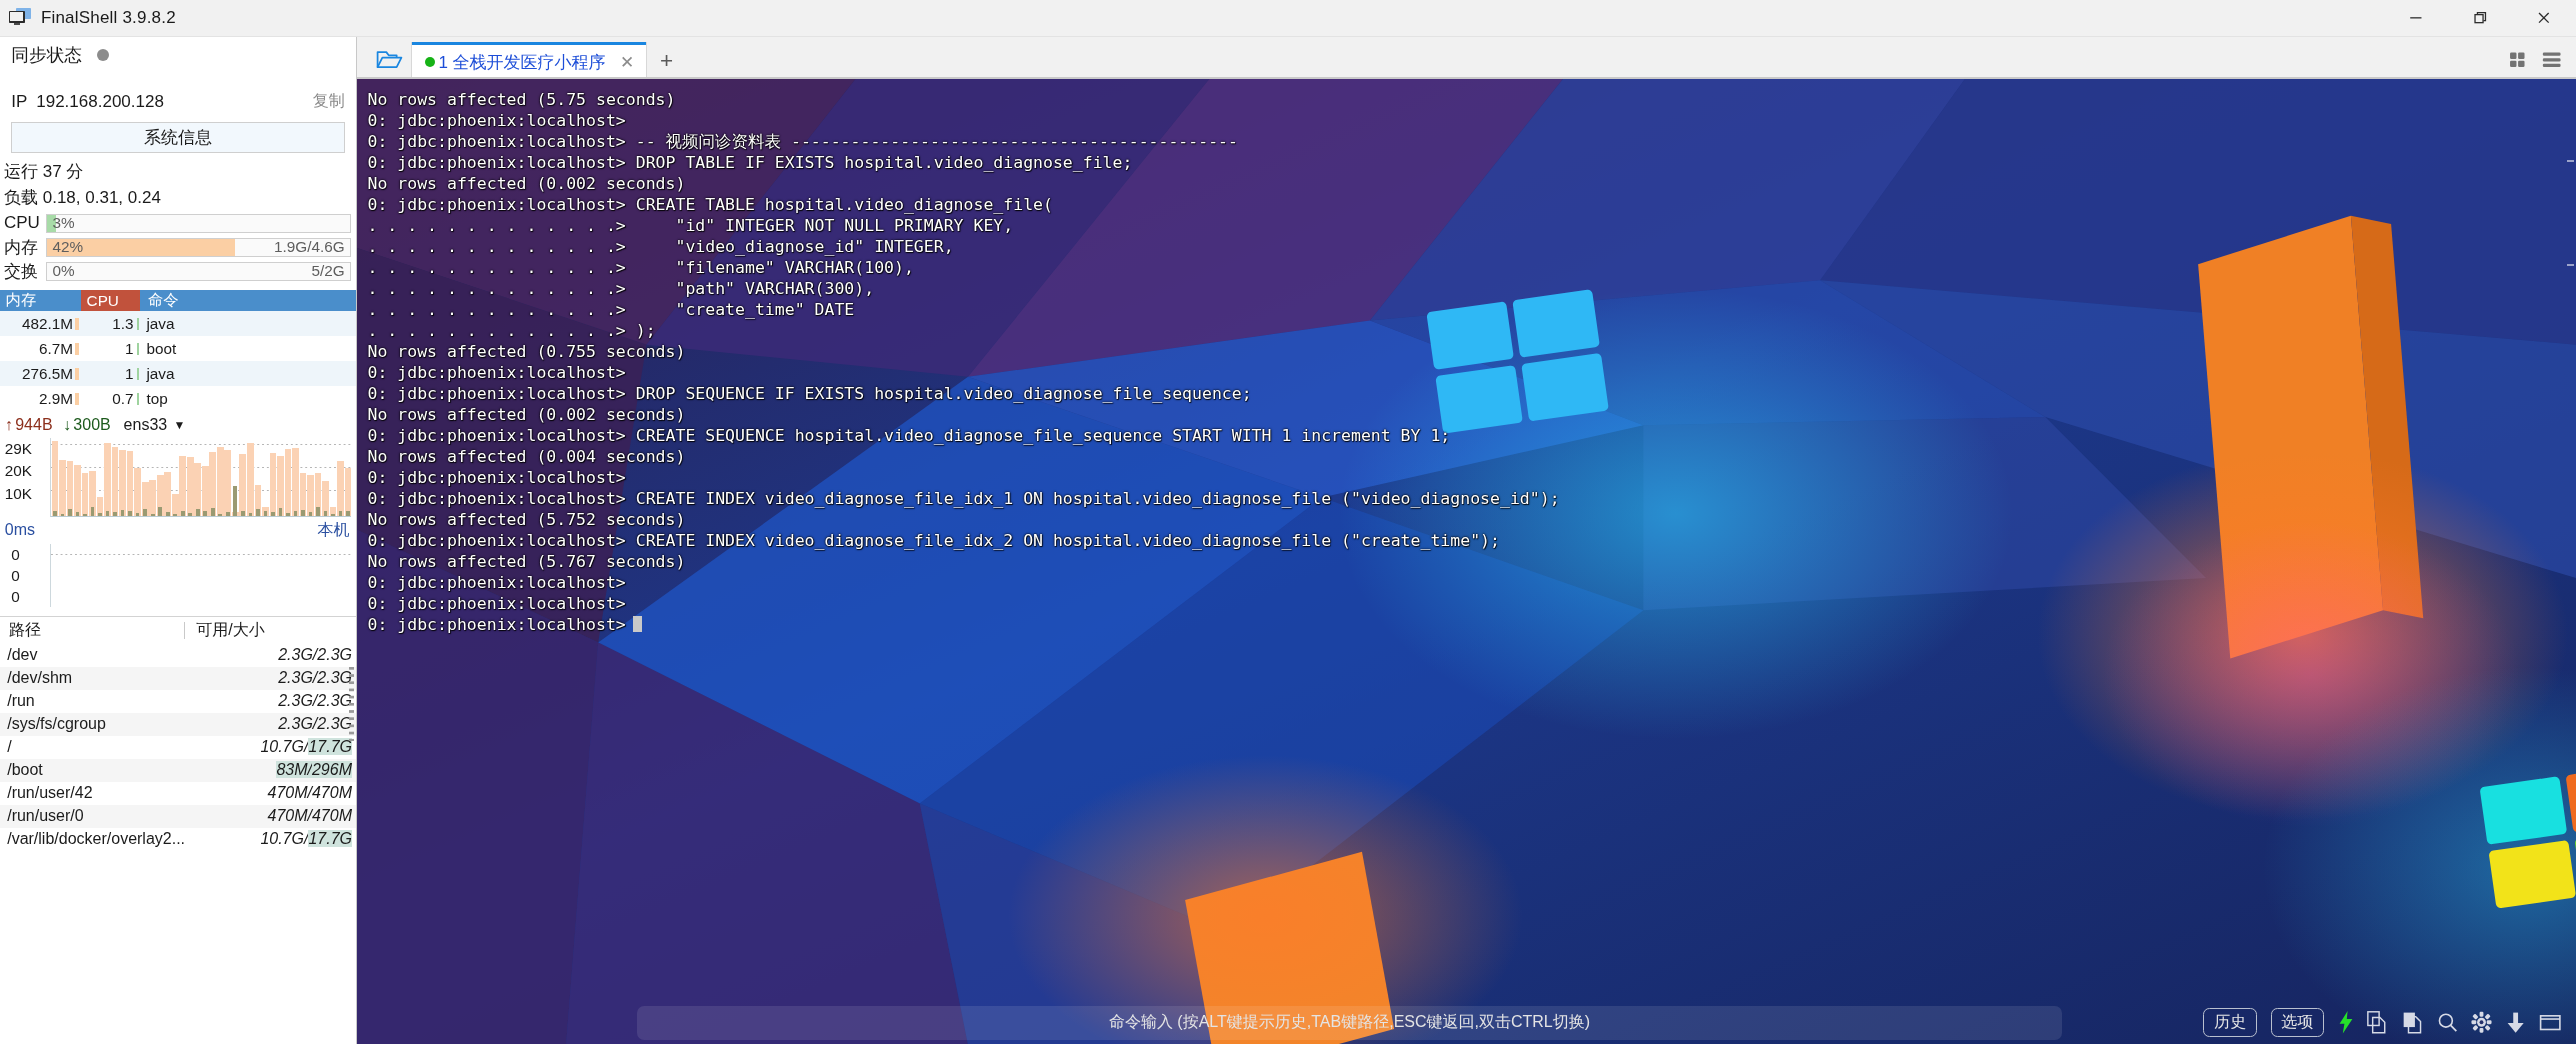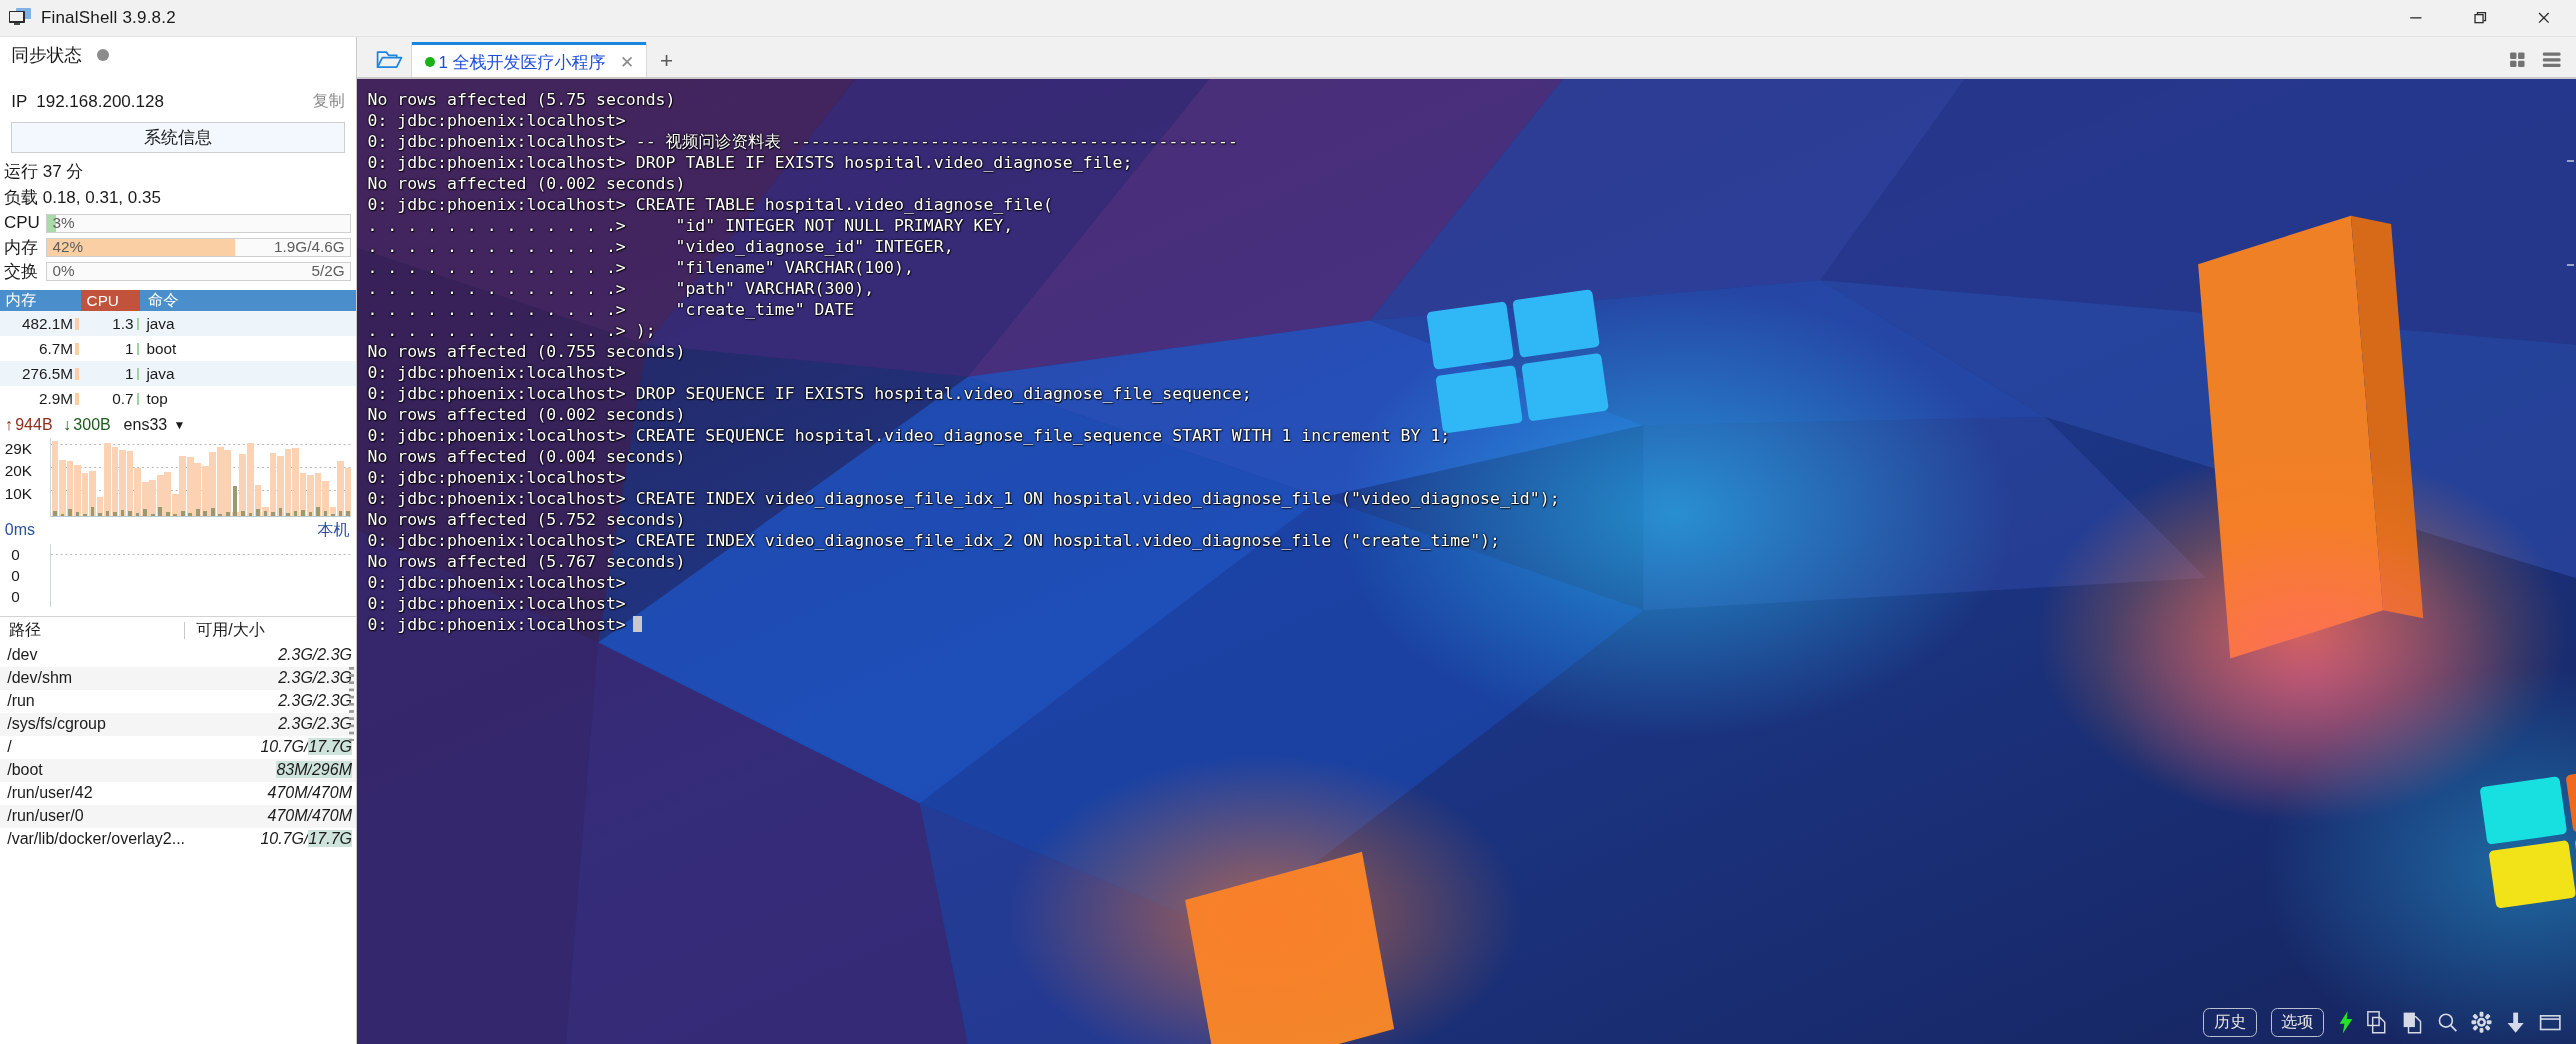--- a/index.html
+++ b/index.html
@@ -225,21 +225,21 @@
         <span class="ip-key">IP</span>
         <span class="ip-val">192.168.200.128</span>
         <span class="ip-copy">复制</span>
       </div>
 
       <div class="sysinfo-wrap">
         <div class="sysinfo-btn">系统信息</div>
       </div>
 
       <div class="sb-row uptime-row">运行 37 分</div>
-      <div class="sb-row load-row">负载 0.18, 0.31, 0.35</div>
+      <div class="sb-row load-row">负载 0.18, 0.31, 0.24</div>
 
       <div class="meter-row">
         <span class="meter-label">CPU</span>
         <div class="meter-bar">
           <div class="meter-fill green" style="width:3%"></div>
           <span class="meter-pct">3%</span>
           <span class="meter-right"></span>
         </div>
       </div>
       <div class="meter-row">
@@ -646,20 +646,23 @@
         </div>
 
         <div class="term-text" id="term-text"><div class="term-line">No rows affected (5.75 seconds)</div><div class="term-line">0: jdbc:phoenix:localhost&gt;</div><div class="term-line">0: jdbc:phoenix:localhost&gt; -- 视频问诊资料表 ---------------------------------------------</div><div class="term-line">0: jdbc:phoenix:localhost&gt; DROP TABLE IF EXISTS hospital.video_diagnose_file;</div><div class="term-line">No rows affected (0.002 seconds)</div><div class="term-line">0: jdbc:phoenix:localhost&gt; CREATE TABLE hospital.video_diagnose_file(</div><div class="term-line">. . . . . . . . . . . . .&gt;     "id" INTEGER NOT NULL PRIMARY KEY,</div><div class="term-line">. . . . . . . . . . . . .&gt;     "video_diagnose_id" INTEGER,</div><div class="term-line">. . . . . . . . . . . . .&gt;     "filename" VARCHAR(100),</div><div class="term-line">. . . . . . . . . . . . .&gt;     "path" VARCHAR(300),</div><div class="term-line">. . . . . . . . . . . . .&gt;     "create_time" DATE</div><div class="term-line">. . . . . . . . . . . . .&gt; );</div><div class="term-line">No rows affected (0.755 seconds)</div><div class="term-line">0: jdbc:phoenix:localhost&gt;</div><div class="term-line">0: jdbc:phoenix:localhost&gt; DROP SEQUENCE IF EXISTS hospital.video_diagnose_file_sequence;</div><div class="term-line">No rows affected (0.002 seconds)</div><div class="term-line">0: jdbc:phoenix:localhost&gt; CREATE SEQUENCE hospital.video_diagnose_file_sequence START WITH 1 increment BY 1;</div><div class="term-line">No rows affected (0.004 seconds)</div><div class="term-line">0: jdbc:phoenix:localhost&gt;</div><div class="term-line">0: jdbc:phoenix:localhost&gt; CREATE INDEX video_diagnose_file_idx_1 ON hospital.video_diagnose_file ("video_diagnose_id");</div><div class="term-line">No rows affected (5.752 seconds)</div><div class="term-line">0: jdbc:phoenix:localhost&gt; CREATE INDEX video_diagnose_file_idx_2 ON hospital.video_diagnose_file ("create_time");</div><div class="term-line">No rows affected (5.767 seconds)</div><div class="term-line">0: jdbc:phoenix:localhost&gt;</div><div class="term-line">0: jdbc:phoenix:localhost&gt;</div><div class="term-line">0: jdbc:phoenix:localhost&gt;<span class="cursor"></span></div></div>
 
         <div class="term-scroll">
           <div class="scroll-tick" style="top:81px"></div>
           <div class="scroll-tick" style="top:185px"></div>
         </div>
 
         <div class="cmdbar">
+          <div class="cmd-input">
+            <span class="cmd-placeholder">命令输入 (按ALT键提示历史,TAB键路径,ESC键返回,双击CTRL切换)</span>
+          </div>
           <div class="cmd-right">
             <span class="pill">历史</span>
             <span class="pill">选项</span>
             <span class="cicon bolt">
               <svg width="16" height="22.5" viewBox="0 0 20 28">
                   <polygon points="12,0 2,16 8,16 6,28 18,10 11,10" fill="#26e02a"></polygon>
                 </svg>
             </span>
             <span class="cicon">
               <svg width="21" height="22.5" viewBox="0 0 26 28">

